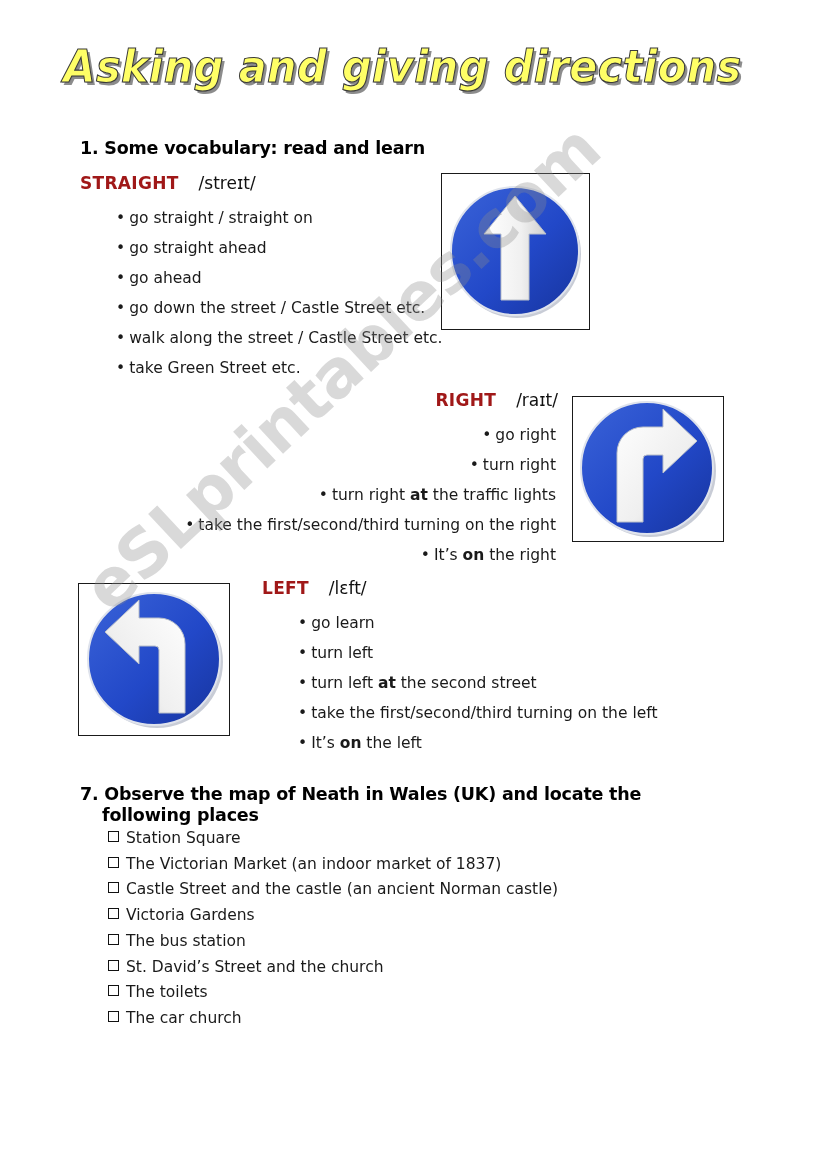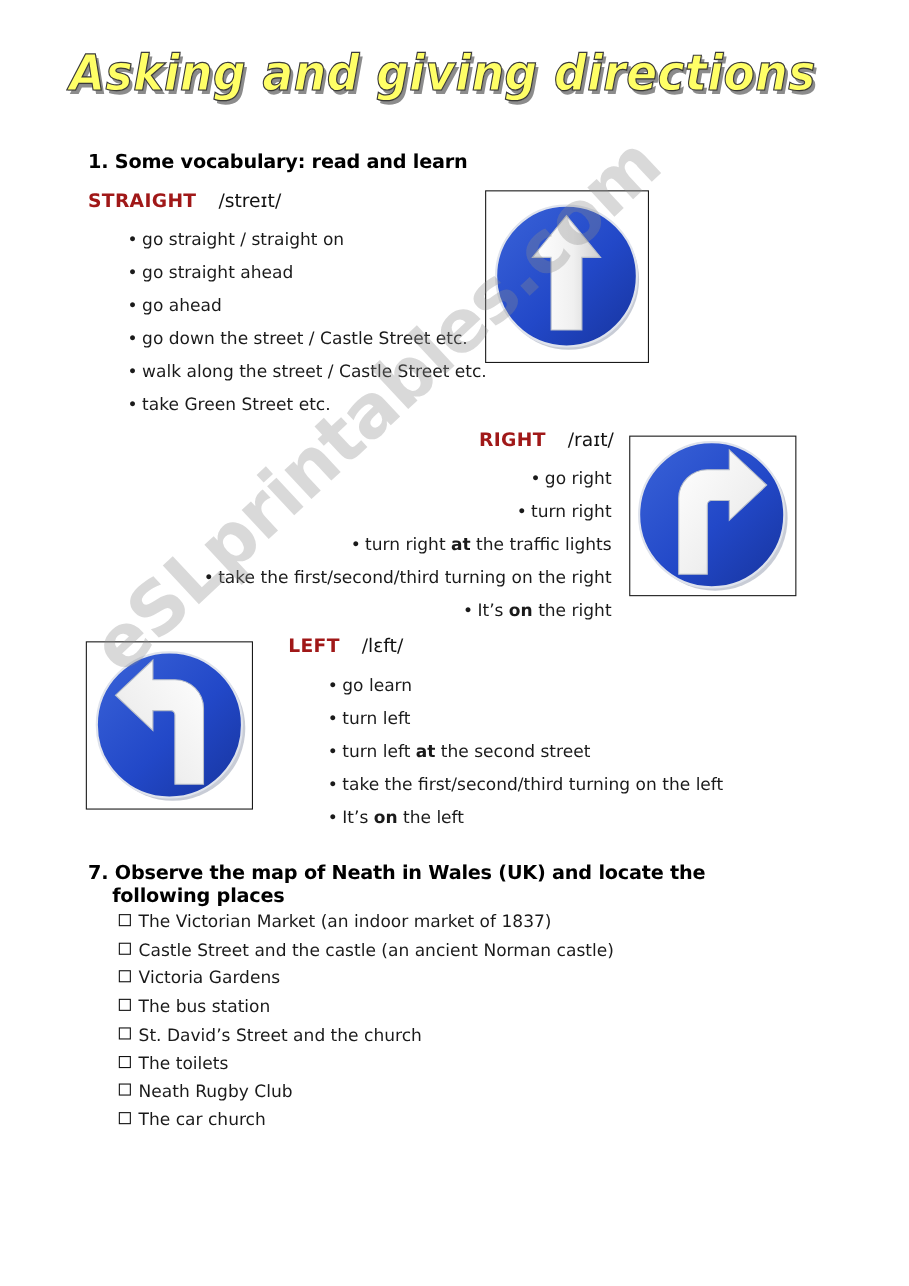--- a/index.html
+++ b/index.html
@@ -267,21 +267,21 @@
     <path d="M106 129 L106 60 A26 26 0 0 0 80 34 L60 34 L60 16 L26 48 L60 80 L60 62 L76 62 A4 4 0 0 1 80 66 L80 129 Z" fill="url(#arrgradL)" stroke="#b9bfc9" stroke-width="1"></path>
   </svg>
 </div>
 
 <div class="section-heading" style="left:80px; top:784px; width:700px; line-height:21px;">
   <div>7. Observe the map of Neath in Wales (UK) and locate the</div>
   <div style="padding-left:22px;">following places</div>
 </div>
 
 <ul id="places-list">
+  <li><span class="checkbox"></span><span>Station Square</span></li>
   <li><span class="checkbox"></span><span>The Victorian Market (an indoor market of 1837)</span></li>
   <li><span class="checkbox"></span><span>Castle Street and the castle (an ancient Norman castle)</span></li>
   <li><span class="checkbox"></span><span>Victoria Gardens</span></li>
   <li><span class="checkbox"></span><span>The bus station</span></li>
   <li><span class="checkbox"></span><span>St. David’s Street and the church</span></li>
   <li><span class="checkbox"></span><span>The toilets</span></li>
-  <li><span class="checkbox"></span><span>Neath Rugby Club</span></li>
   <li><span class="checkbox"></span><span>The car church</span></li>
 </ul>
 
 </body></html>

